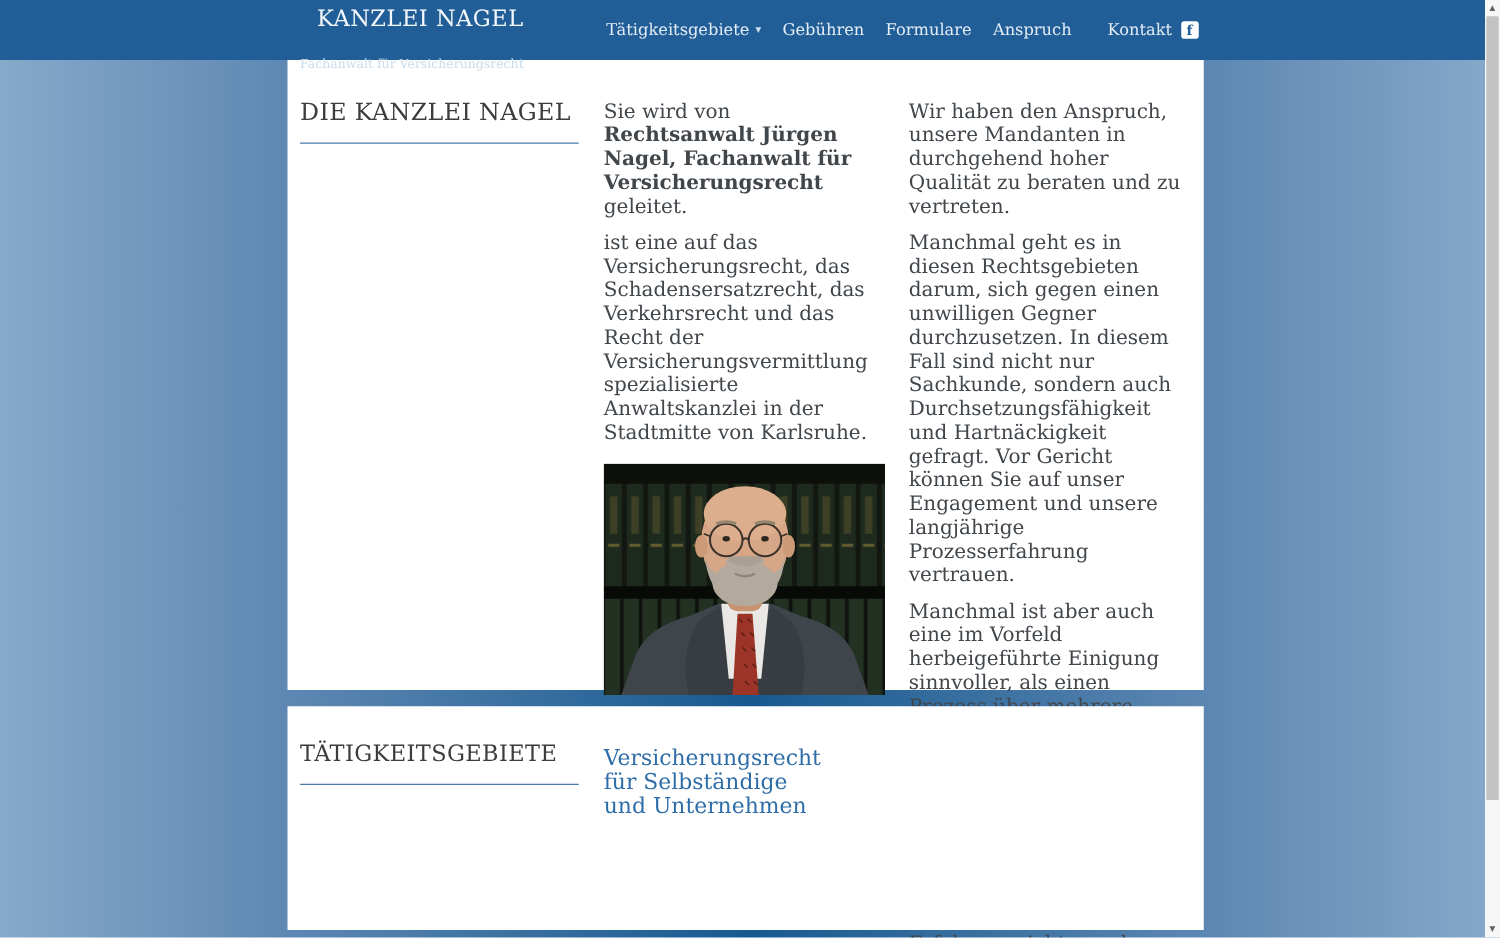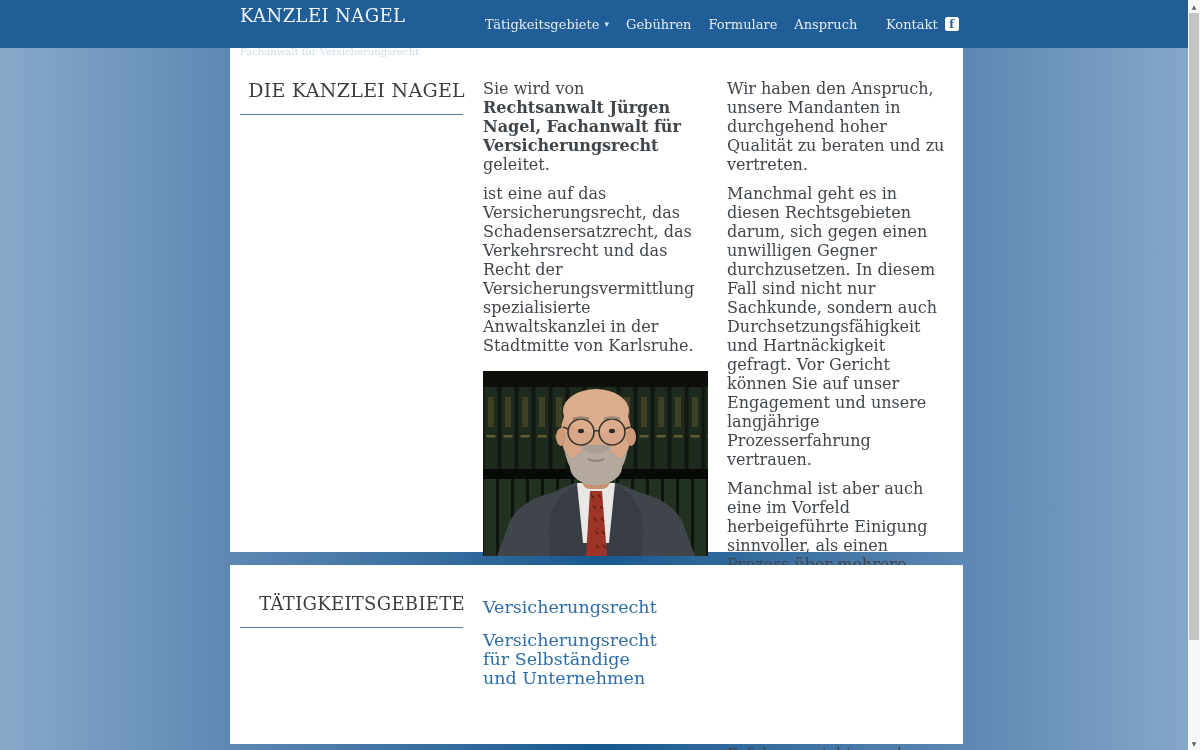--- a/index.html
+++ b/index.html
@@ -6,38 +6,38 @@
   body{
     width:1200px;height:750px;position:relative;overflow:hidden;
     font-family:"DejaVu Serif","Liberation Serif",serif;
     background:linear-gradient(90deg,#87a9ca 0%,#5e88b3 19%,#17598f 50%,#5e88b3 81%,#87a9ca 100%);
   }
   
   .topbar{
     position:absolute;top:0;left:0;right:12px;height:48px;
     background:#215e97;z-index:5;
   }
-  .brand{position:absolute;left:240px;top:5px;cursor:pointer;}
+  .brand{position:absolute;left:240px;top:5px;cursor:pointer;text-align:right;}
   .brand-title{color:#f3f7fb;font-size:18px;letter-spacing:.4px;line-height:22px;}
   .brand-sub{color:#c9dcec;font-size:10px;line-height:14px;margin-top:18px;}
   .nav-left{position:absolute;left:485px;top:0;height:48px;display:flex;align-items:center;gap:17px;}
   .nav-right{position:absolute;left:886px;top:0;height:48px;display:flex;align-items:center;gap:7px;}
   .nav-item{color:#e2ecf5;font-size:13px;cursor:pointer;white-space:nowrap;display:flex;align-items:center;gap:5px;}
   .caret{font-size:9px;color:#cfe0ef;line-height:1;}
   .fb{
     width:14px;height:14px;background:#ffffff;border-radius:2.5px;cursor:pointer;
     display:flex;align-items:center;justify-content:center;
     color:#215e97;font-size:11px;font-weight:bold;
     font-family:"DejaVu Serif",serif;
   }
   
   .card{position:absolute;left:230px;width:733px;background:#ffffff;}
   .card1{top:48px;height:504px;}
   .card2{top:565px;height:179px;}
-  .col-a{position:absolute;left:10px;top:31px;width:225px;text-align:right;}
+  .col-a{position:absolute;left:10px;top:31px;width:225px;}
   .col-b{position:absolute;left:253px;top:31px;width:227px;}
   .col-c{position:absolute;left:497px;top:31px;width:226px;}
   h1,h2{margin:0;font-weight:500;color:#3d3d3d;letter-spacing:.3px;}
   h1{font-size:19px;line-height:22px;}
   h2{font-size:18px;line-height:21px;}
   .rule{height:1px;background:#4a7aa9;margin-top:13px;width:223px;}
   .body-text p{margin:0 0 10px 0;color:#41464b;}
   .bold{font-weight:bold;}
   .photo{display:block;margin-top:16px;width:225px;height:185px;}
   
@@ -167,23 +167,20 @@
 </section>
 
 <section class="card card2">
   <div class="col-a">
     <h2>TÄTIGKEITSGEBIETE</h2>
     <div class="rule"></div>
   </div>
   <div class="col-b">
     <ul class="arealinks">
       <li>
-          <a class="w1">Versicherungsrecht</a>
-        </li>
-      <li>
           <a class="w1">Versicherungsrecht für Selbständige und Unternehmen</a>
         </li>
     </ul>
   </div>
 </section>
 
 <div class="scrollbar">
   <div class="sb-arrow up">▲</div>
   <div class="sb-thumb"></div>
   <div class="sb-arrow down">▼</div>

